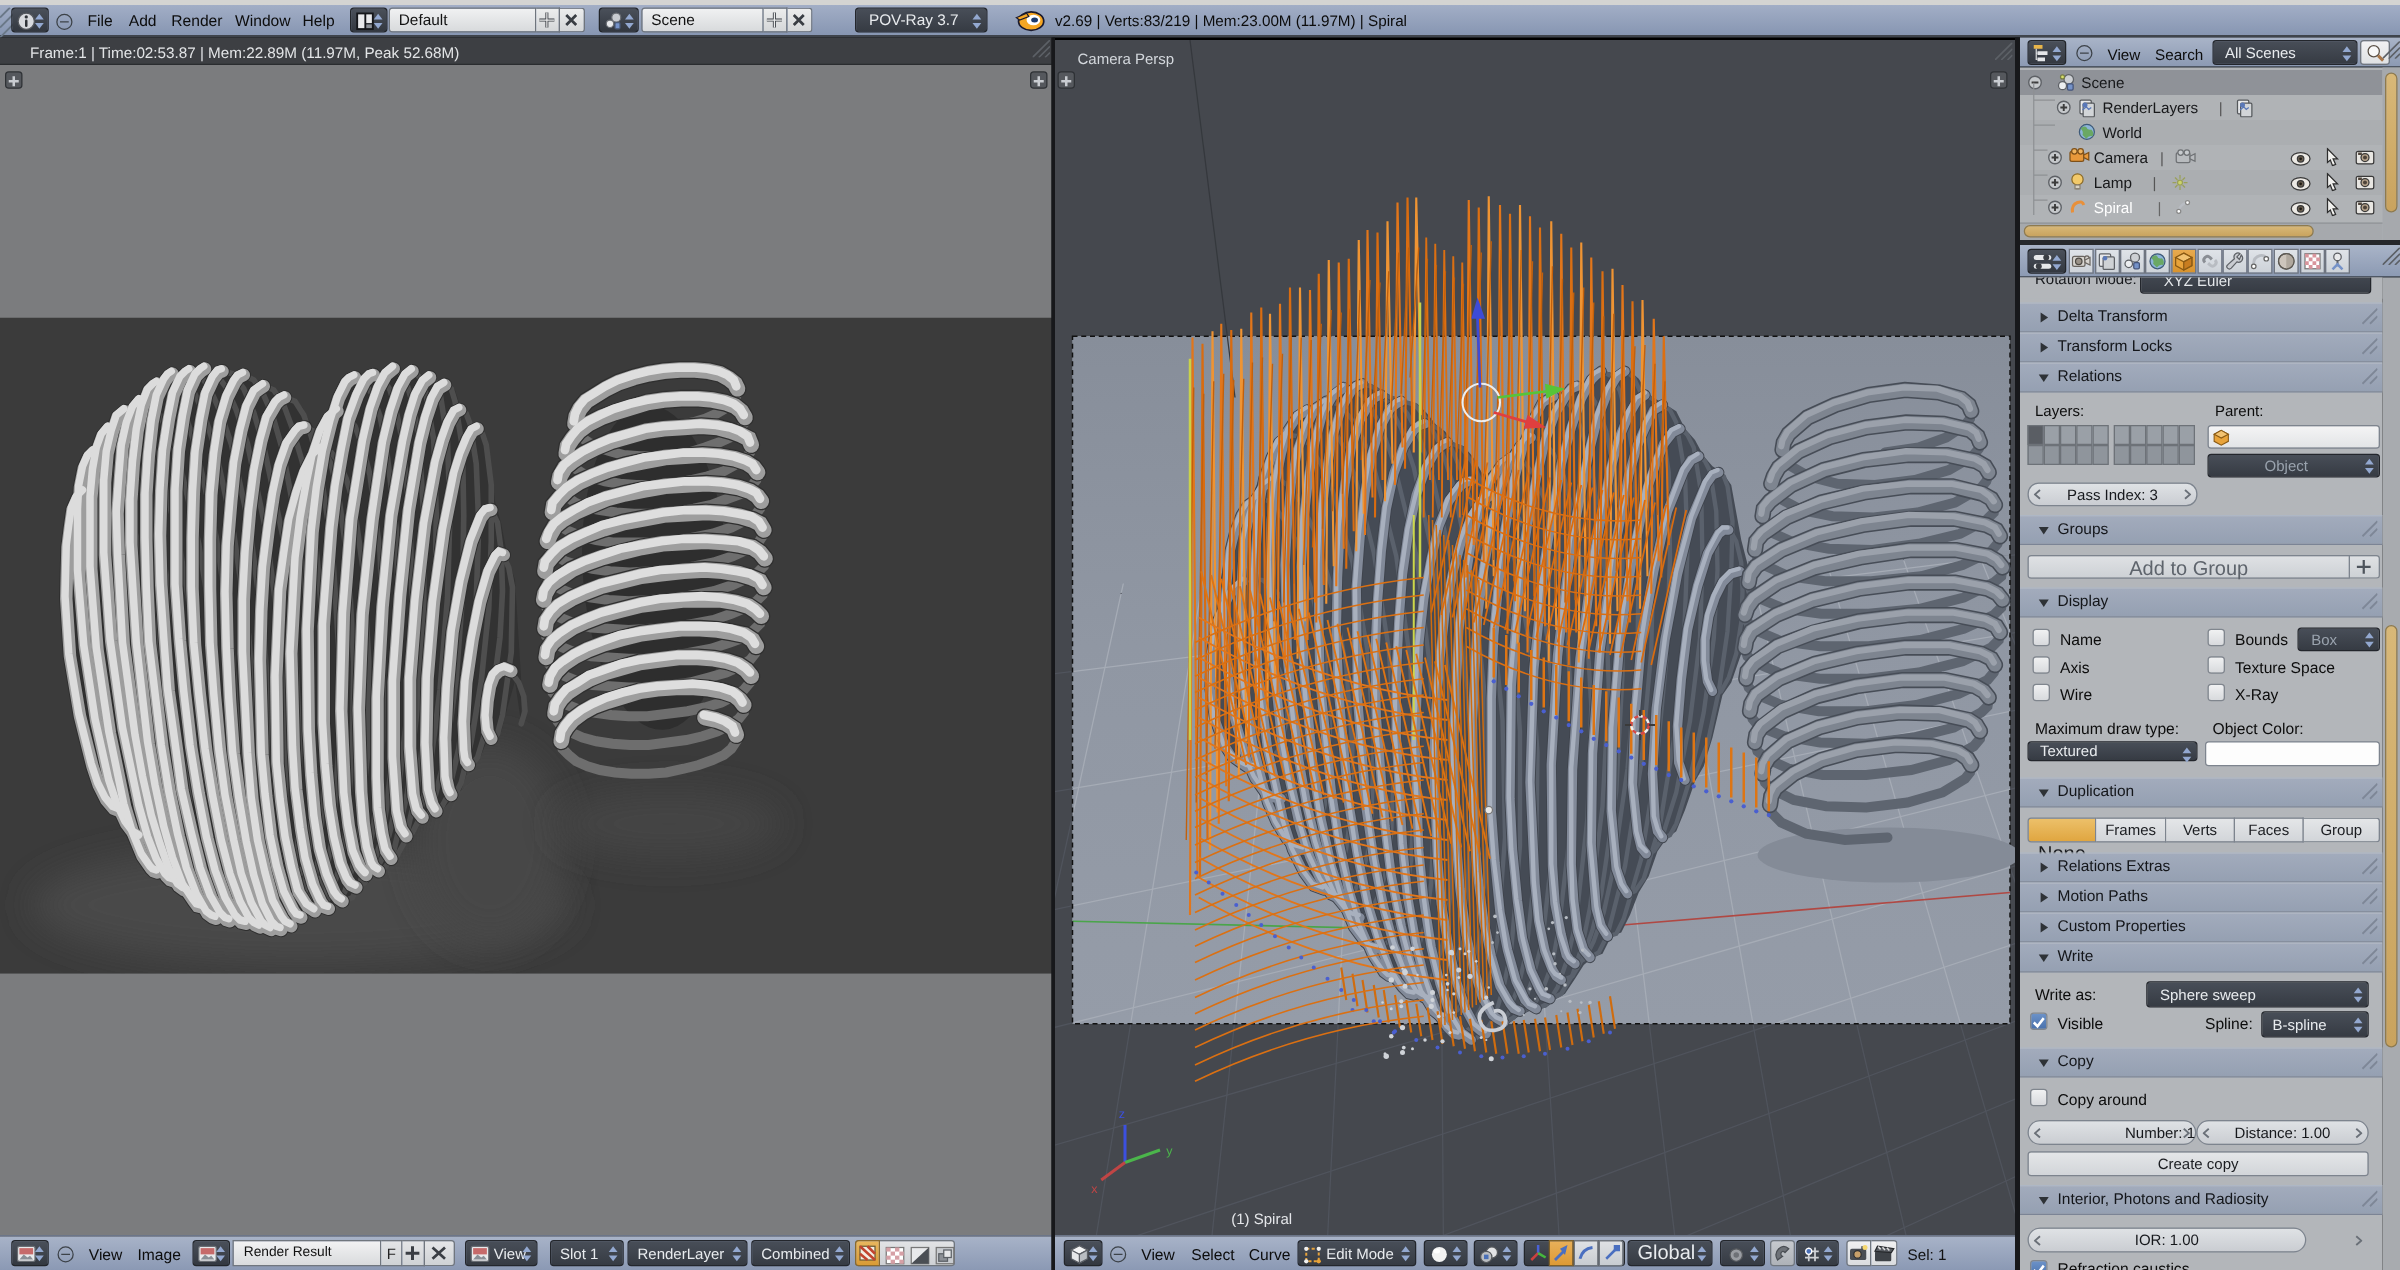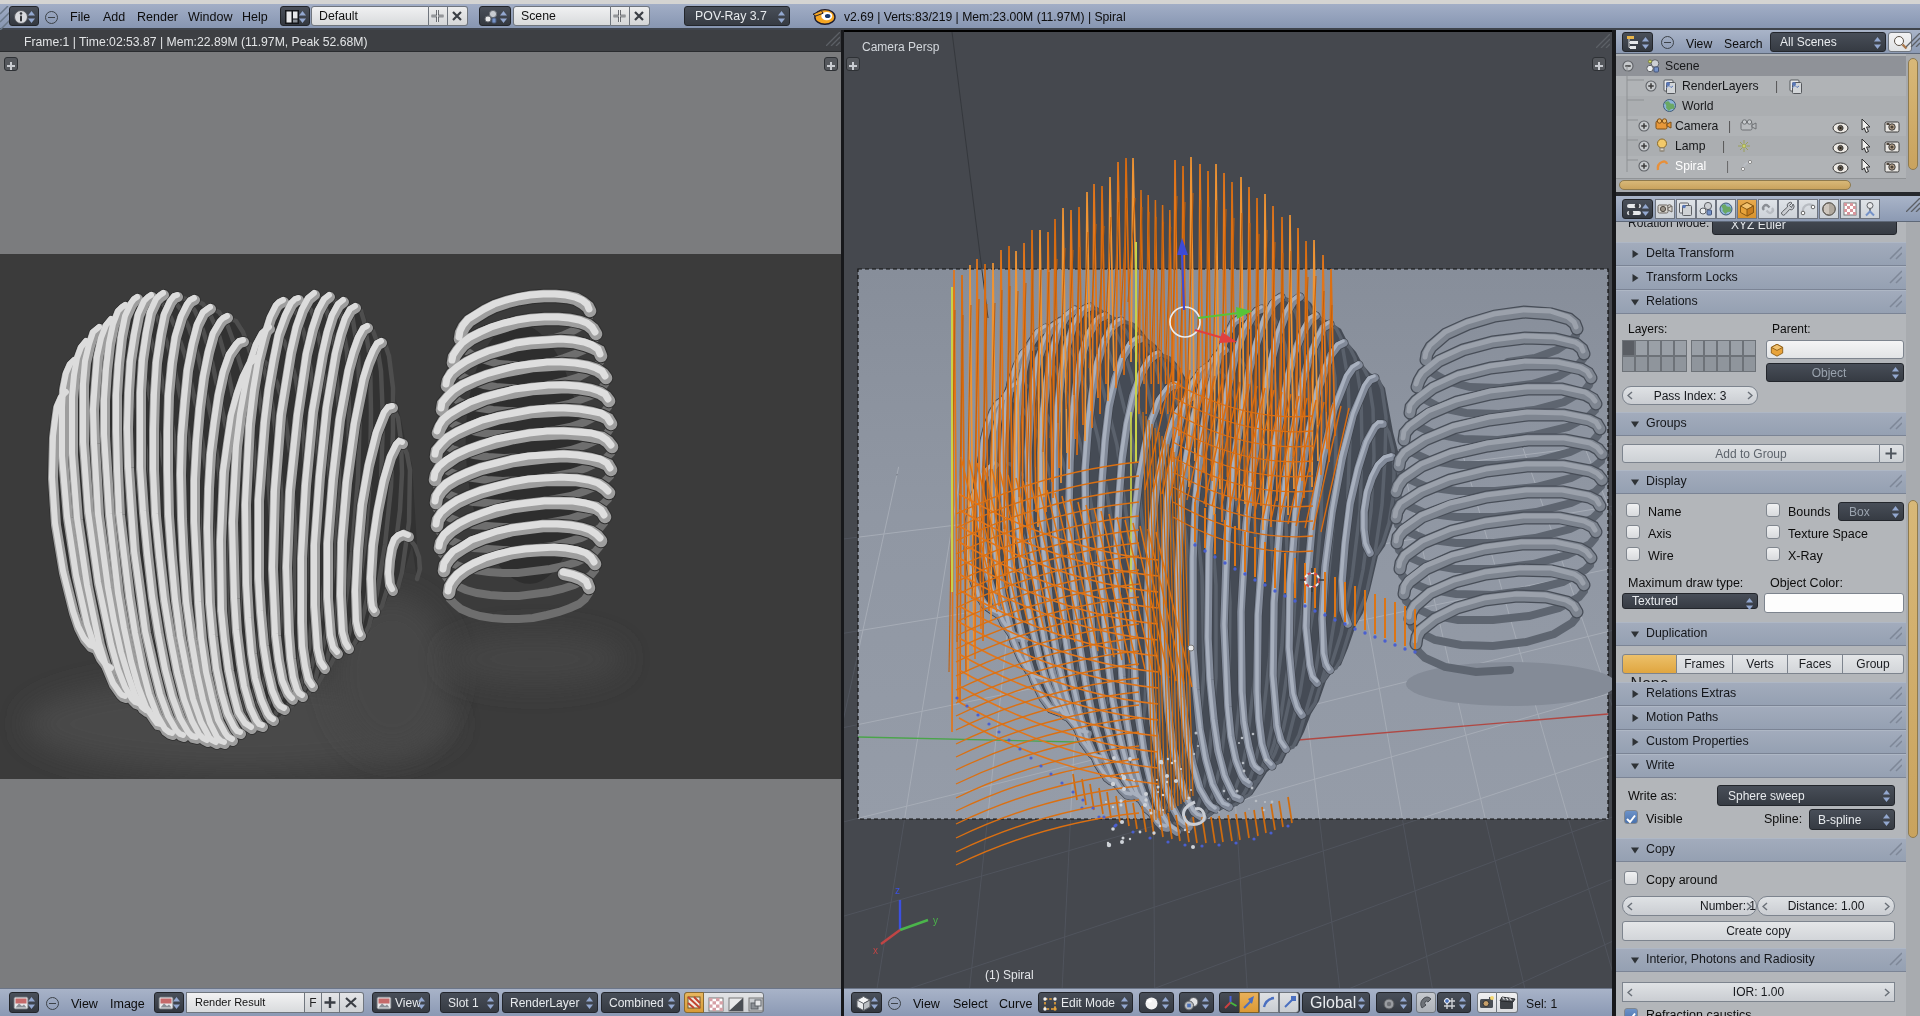--- a/index.html
+++ b/index.html
@@ -1559,21 +1559,21 @@
   </svg>
 <div class="abs" style="left:1616px;top:412px;width:290px;height:24px;background:linear-gradient(#a2abbc,#95a0b2);border-bottom:1px solid #7b8495;border-top:1px solid #aeb7c5"></div>
 <svg class="abs" style="left:1630px;top:419px" width="10" height="10" viewBox="0 0 10 10">
     <path d="M1 2.5 H9 L5 8.5 Z" fill="#2e3236"></path>
   </svg>
 <div class="abs" style="left:1646px;top:416px;width:300px;font-size:12.4px;color:#14161a;white-space:nowrap;">Groups</div>
 <svg class="abs" style="left:1884px;top:415px" width="18" height="18" viewBox="0 0 18 18">
     <path d="M18 2 L6 14 M18 8 L12 14" stroke="#7e8797" stroke-width="1.5"></path>
   </svg>
 <div class="abs" style="left:1622px;top:444px;width:258px;height:19px;background:linear-gradient(#dfe1e4,#cdd1d5);border:1px solid #7d848e;border-radius:3px 0 0 3px">
-    <div style="font-size:12px;color:#5e646c;text-align:center;padding-top:2px">Add to Group</div>
+    <div style="font-size:16px;color:#5e646c;text-align:center;padding-top:2px">Add to Group</div>
   </div>
 <div class="abs" style="left:1880px;top:444px;width:24px;height:19px;background:linear-gradient(#dfe1e4,#cdd1d5);border:1px solid #7d848e;border-left:none;border-radius:0 3px 3px 0"><svg width="22" height="17" viewBox="0 0 22 17">
       <path d="M11 3 V14 M5.5 8.5 H16.5" stroke="#4e545c" stroke-width="1.8"></path>
     </svg></div>
 <div class="abs" style="left:1616px;top:470px;width:290px;height:24px;background:linear-gradient(#a2abbc,#95a0b2);border-bottom:1px solid #7b8495;border-top:1px solid #aeb7c5"></div>
 <svg class="abs" style="left:1630px;top:477px" width="10" height="10" viewBox="0 0 10 10">
     <path d="M1 2.5 H9 L5 8.5 Z" fill="#2e3236"></path>
   </svg>
 <div class="abs" style="left:1646px;top:474px;width:300px;font-size:12.4px;color:#14161a;white-space:nowrap;">Display</div>
 <svg class="abs" style="left:1884px;top:473px" width="18" height="18" viewBox="0 0 18 18">
@@ -1723,21 +1723,21 @@
     <div style="font-size:12px;color:#1a1c20;text-align:center;padding-top:2px">Create copy</div>
   </div>
 <div class="abs" style="left:1616px;top:948px;width:290px;height:24px;background:linear-gradient(#a2abbc,#95a0b2);border-bottom:1px solid #7b8495;border-top:1px solid #aeb7c5"></div>
 <svg class="abs" style="left:1630px;top:955px" width="10" height="10" viewBox="0 0 10 10">
     <path d="M1 2.5 H9 L5 8.5 Z" fill="#2e3236"></path>
   </svg>
 <div class="abs" style="left:1646px;top:952px;width:300px;font-size:12.4px;color:#14161a;white-space:nowrap;">Interior, Photons and Radiosity</div>
 <svg class="abs" style="left:1884px;top:951px" width="18" height="18" viewBox="0 0 18 18">
     <path d="M18 2 L6 14 M18 8 L12 14" stroke="#7e8797" stroke-width="1.5"></path>
   </svg>
-<div class="abs" style="left:1622px;top:982px;width:273px;height:20px;background:linear-gradient(#dfe2e5,#cacdd2);border:1px solid #7d848e;border-radius:0">
+<div class="abs" style="left:1622px;top:982px;width:223px;height:20px;background:linear-gradient(#dfe2e5,#cacdd2);border:1px solid #7d848e;border-radius:10px">
     <div style="font-size:12px;color:#16181c;text-align:center;padding-top:2px">IOR: 1.00</div>
   </div>
 <svg class="abs" style="left:1627px;top:988px" width="6" height="9" viewBox="0 0 6 9">
     <path d="M5 1 L1 4.5 L5 8" fill="none" stroke="#6a7078" stroke-width="1.5"></path>
   </svg>
 <svg class="abs" style="left:1884px;top:988px" width="6" height="9" viewBox="0 0 6 9">
     <path d="M1 1 L5 4.5 L1 8" fill="none" stroke="#6a7078" stroke-width="1.5"></path>
   </svg>
 <div class="abs chk on" style="left:1624px;top:1008px"><svg width="12" height="12" viewBox="0 0 12 12">
       <path d="M2 6 L5 9 L10 2.5" fill="none" stroke="#fff" stroke-width="2"></path>

